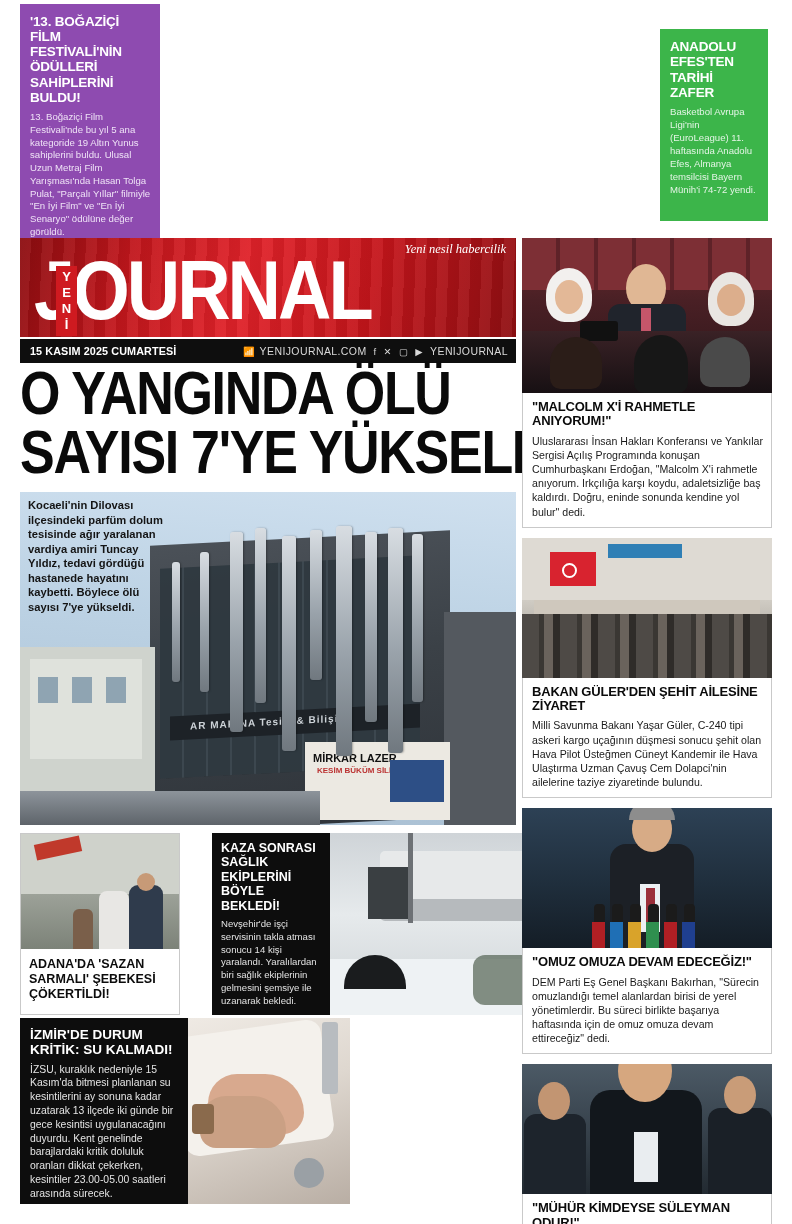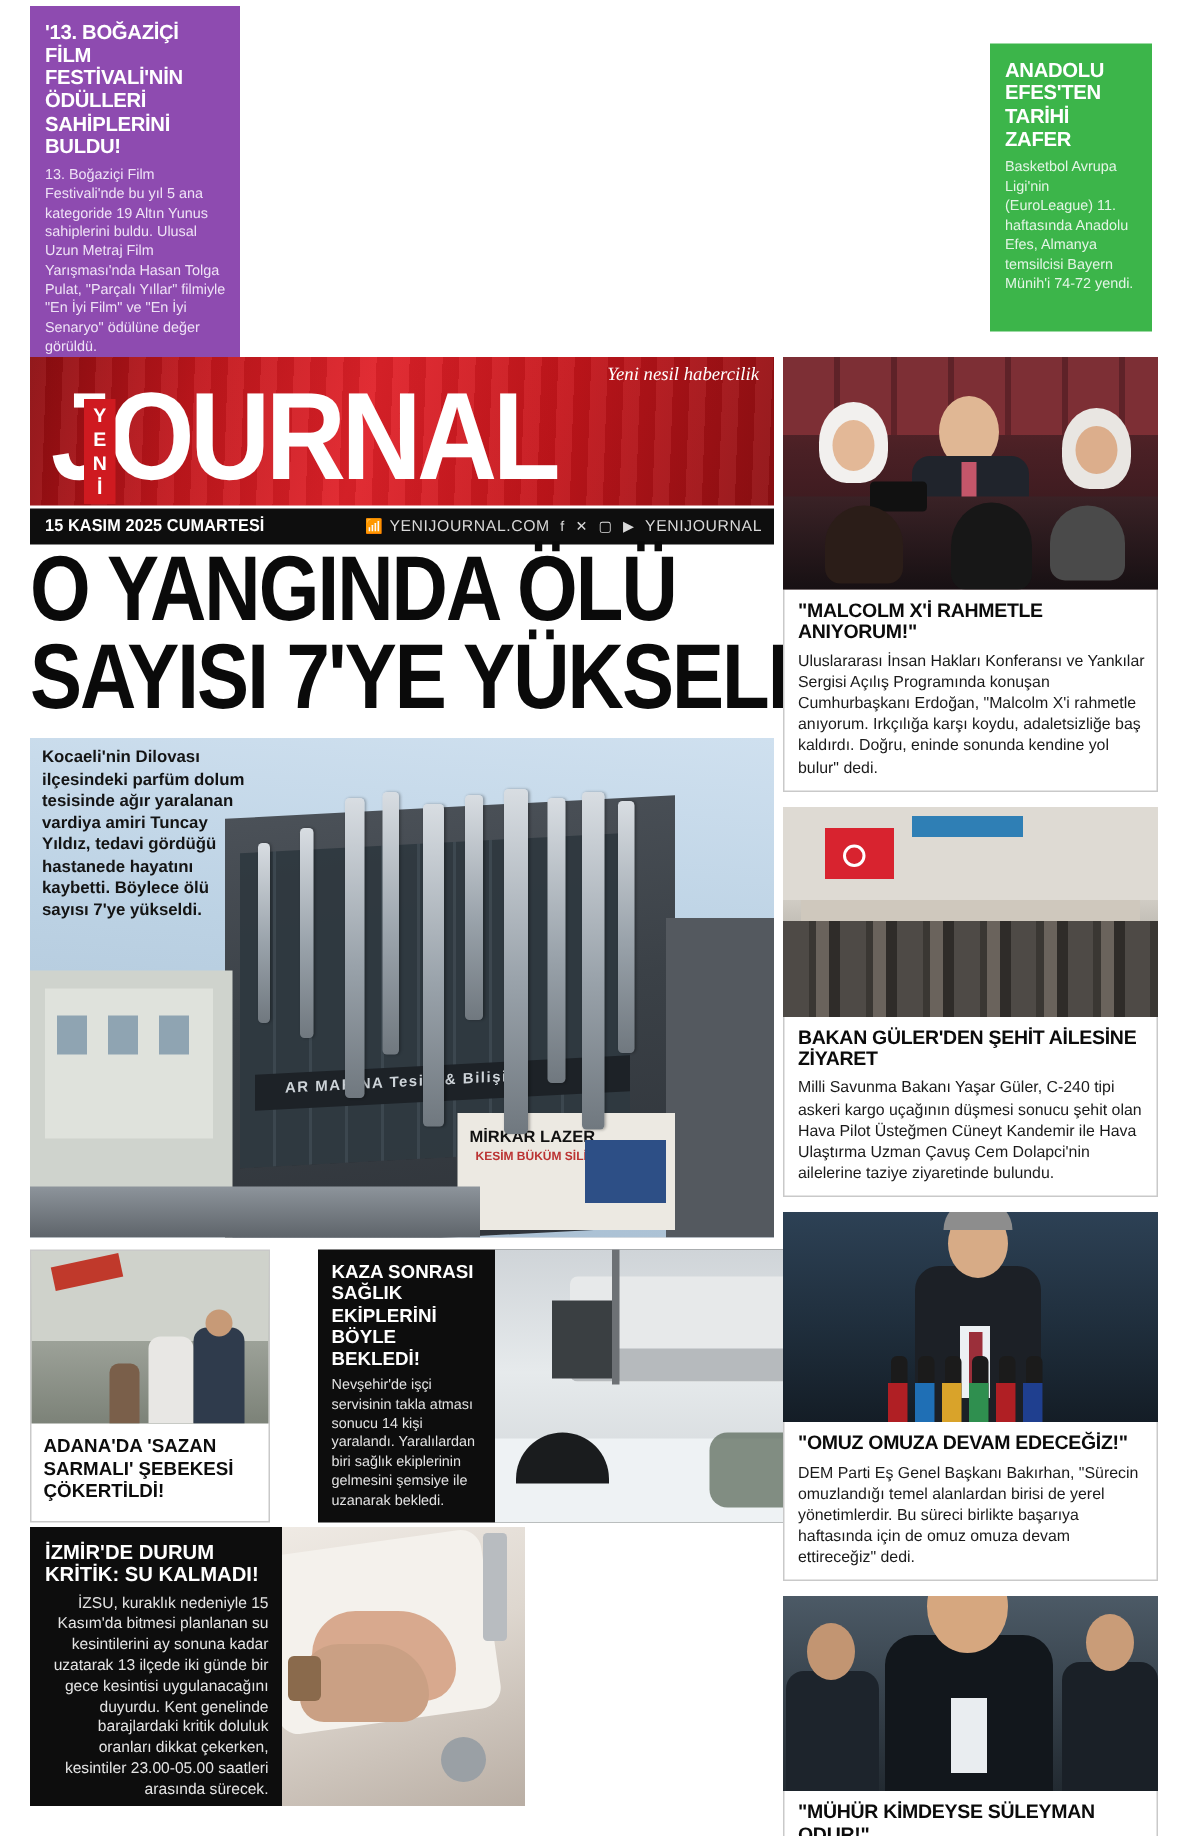--- a/index.html
+++ b/index.html
@@ -160,21 +160,21 @@
   .kaza .ph .bus{position:absolute;left:50px;top:18px;width:150px;height:70px;background:#e7e9ea;border-radius:5px;box-shadow:inset 0 -22px 0 #b6babd;}
   .kaza .ph .bus2{position:absolute;left:38px;top:34px;width:40px;height:52px;background:#3a3f42;}
   .kaza .ph .pole{position:absolute;left:78px;top:0;width:5px;height:90px;background:#6d7175;}
   .kaza .ph .umb{position:absolute;left:14px;bottom:26px;width:62px;height:34px;background:#1a1c1e;border-radius:34px 34px 0 0;}
   .kaza .ph .snow{position:absolute;left:0;bottom:0;width:100%;height:56px;background:#eef2f4;}
   .kaza .ph .bush{position:absolute;right:4px;bottom:10px;width:66px;height:50px;background:#5c6b5c;border-radius:12px;opacity:.75;}
 
   .izmir { position:absolute; left:20px; top:1018px; width:330px; height:186px; background:#0d0d0d; display:flex; }
   .izmir .txt { width:168px; padding:9px 9px 6px 10px; color:#fff; }
   .izmir .txt h3 { font-size:13.5px; font-weight:900; line-height:1.13; text-transform:uppercase; margin-bottom:5px; }
-  .izmir .txt p { font-size:10.4px; line-height:1.33; color:#e4e4e4;text-align:right; }
+  .izmir .txt p { font-size:10.4px; line-height:1.33; color:#e4e4e4; }
   .izmir .ph { flex:1; position:relative; overflow:hidden; background:linear-gradient(160deg,#efeae4 0%,#ded7cf 45%,#b9aea4 100%); }
   .izmir .ph .basin{position:absolute;left:-10px;top:10px;width:150px;height:120px;background:#f4f1ec;border-radius:14px;transform:rotate(-8deg);}
   .izmir .ph .hand{position:absolute;left:20px;top:56px;width:96px;height:60px;background:#d8a98e;border-radius:30px 40px 22px 18px;}
   .izmir .ph .hand2{position:absolute;left:12px;top:78px;width:86px;height:52px;background:#caa084;border-radius:26px 34px 18px 16px;}
   .izmir .ph .watch{position:absolute;left:4px;top:86px;width:22px;height:30px;background:#8a6a4c;border-radius:4px;}
   .izmir .ph .tap{position:absolute;right:12px;top:4px;width:16px;height:72px;background:#b8bcc0;border-radius:3px;}
   .izmir .ph .drain{position:absolute;right:26px;bottom:16px;width:30px;height:30px;background:#9aa0a5;border-radius:50%;}
 
   .liman { position:absolute; left:355px; top:1018px; width:161px; height:186px; border:1px solid #c9c9c9; background:#fff; }
   .liman .ph { height:120px; position:relative; overflow:hidden; background:linear-gradient(180deg,#cdbfa8 0%,#b8a78e 60%,#9e8d76 100%); }

